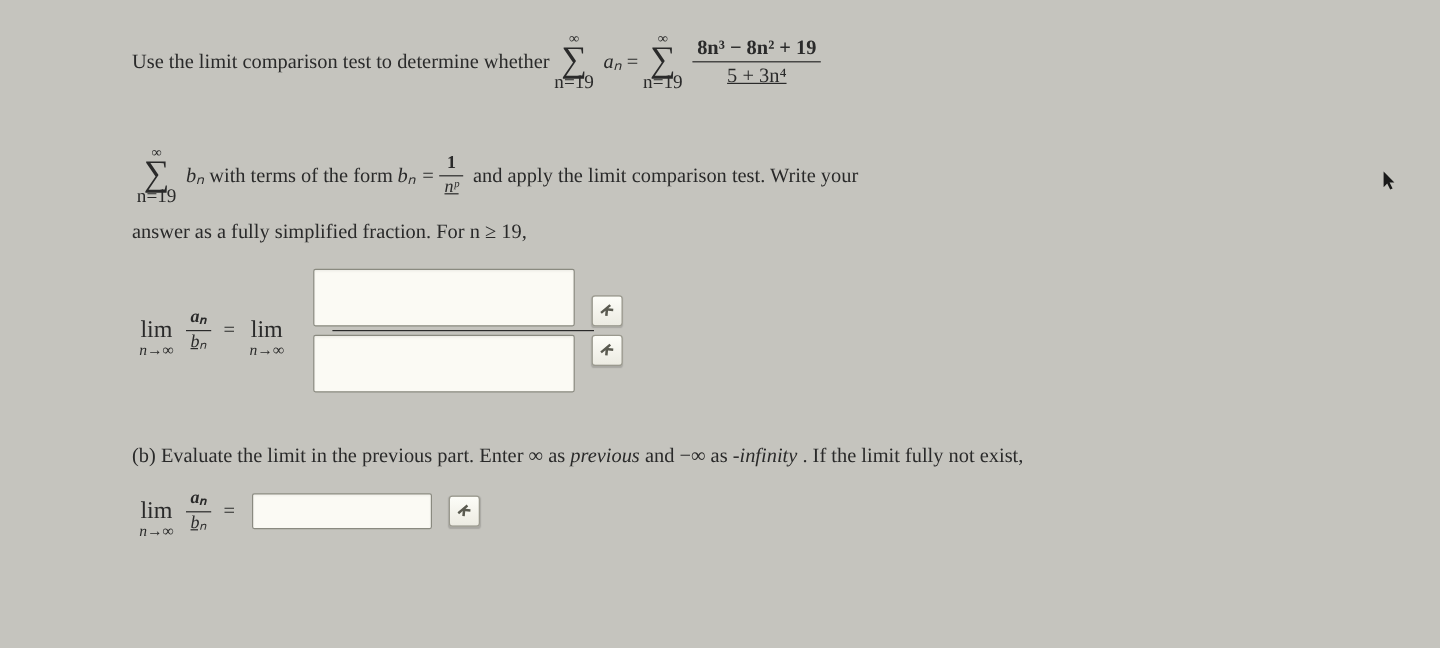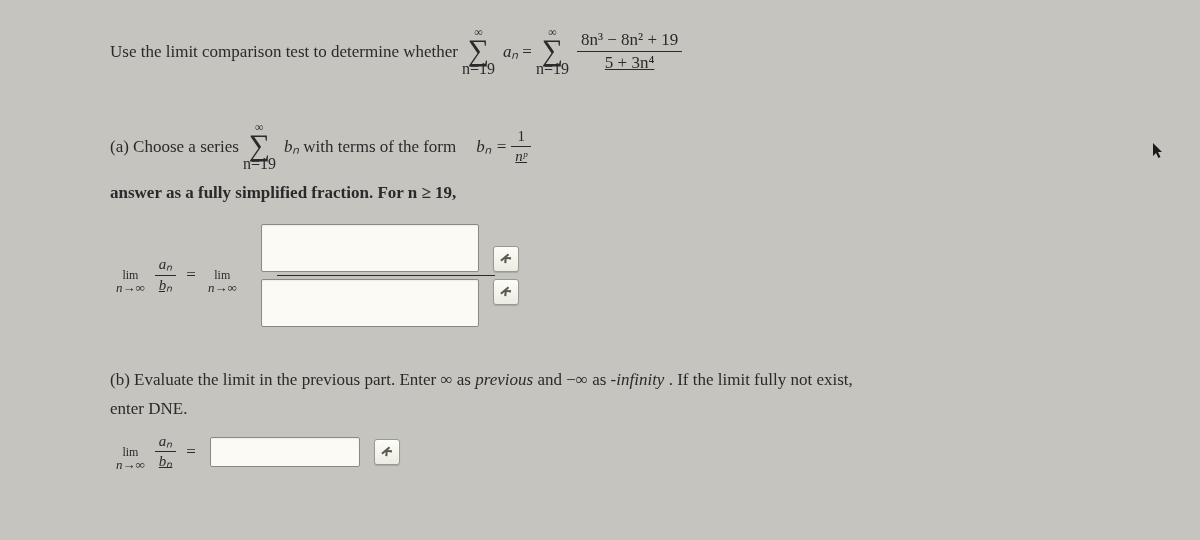--- a/index.html
+++ b/index.html
@@ -45,40 +45,40 @@
       display: flex;
       align-items: center;
       margin-top: 4px;
     }
     .limfrac {
       display: inline-block;
       text-align: center;
       margin: 0 6px;
       vertical-align: middle;
     }
-    .limfrac .top { display: block; font-size: 12px; line-height: 1; margin-top: 14px; }
+    .limfrac .top { display: block; font-size: 20px; line-height: 1; margin-top: 14px; }
     .limfrac .bot { display: block; font-size: 13px; line-height: 1.1; }
     .sigma-block {
       display: inline-block;
       position: relative;
       text-align: center;
       margin: 0 4px;
       vertical-align: middle;
       line-height: 1;
     }
     .sigma-block .upper { font-size: 12px; display: block; position: relative; top: 2px; }
     .sigma-block .sigma { font-size: 30px; display: block; line-height: 0.9; }
     .sigma-block .lower { font-size: 16px; display: block; position: relative; top: -2px; }
     .frac {
       display: inline-block;
       text-align: center;
       vertical-align: middle;
       margin: 0 4px;
     }
-    .frac .num { display: block; padding: 0 4px; border-bottom: 1.2px solid #2a2a2a; font-size: 17px; line-height: 1.3; }
+    .frac .num { display: block; padding: 0 4px; border-bottom: 1.2px solid #2a2a2a; font-size: 17px; line-height: 1.3; font-weight: bold; }
     .frac .den { display: block; padding: 0 4px; font-size: 17px; line-height: 1.3; text-decoration: underline; }
     .frac.small .num, .frac.small .den { font-size: 15px; }
     .italic { font-style: italic; }
     .input-field {
       background: #fbfaf4;
       border: 1px solid #8a8a80;
       border-radius: 2px;
       box-shadow: inset 0 1px 2px rgba(0,0,0,0.06);
       height: 100px;
       width: 218px;
@@ -127,35 +127,35 @@
     <span class="lower">n=19</span>
   </span>
   <span class="frac">
     <span class="num">8n³ − 8n² + 19</span>
     <span class="den">5 + 3n⁴</span>
   </span>
 </div>
 
 <div class="part-a">
   <div class="part-a-line1">
-    <span>(a) Choose a series </span>
     <span class="sigma-block">
       <span class="upper">∞</span>
       <span class="sigma">∑</span>
       <span class="lower">n=19</span>
     </span>
     <span class="italic" style="margin:0 4px;">bₙ</span>
     <span> with terms of the form </span>
-    <span class="italic" style="margin-left:20px;">bₙ = </span>
+    <span class="italic" style="margin-left:4px;">bₙ = </span>
     <span class="frac small">
       <span class="num">1</span>
       <span class="den italic">nᵖ</span>
     </span>
+    <span style="margin-left:4px;"> and apply the limit comparison test. Write your</span>
   </div>
-  <div style="margin-top:6px;font-weight:bold;">answer as a fully simplified fraction. For n ≥ 19,</div>
+  <div style="margin-top:6px;">answer as a fully simplified fraction. For n ≥ 19,</div>
 </div>
 
 <div class="equation-row">
   <span class="limfrac">
     <span class="top">lim</span>
     <span class="bot italic">n→∞</span>
   </span>
   <span class="frac small">
     <span class="num italic">aₙ</span>
     <span class="den italic">bₙ</span>
@@ -185,21 +185,20 @@
     </div>
   </div>
 </div>
 
 <div class="part-b">
   <span>(b) Evaluate the limit in the previous part. Enter ∞ as </span>
   <span class="italic">previous</span>
   <span> and −∞ as </span>
   <span class="italic">-infinity</span>
   <span>. If the limit fully not exist,</span>
-  <div style="margin-top:4px;">enter DNE.</div>
 </div>
 
 <div class="equation-row-b">
   <span class="limfrac">
     <span class="top">lim</span>
     <span class="bot italic">n→∞</span>
   </span>
   <span class="frac small">
     <span class="num italic">aₙ</span>
     <span class="den italic">bₙ</span>

